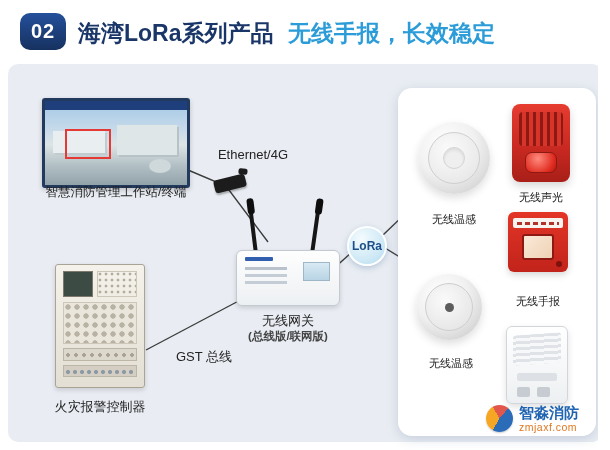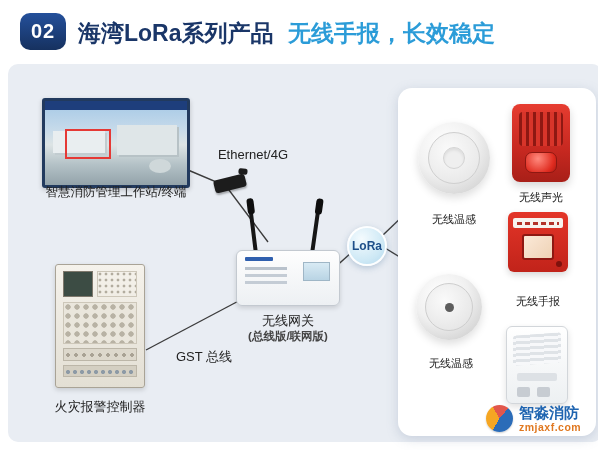--- a/index.html
+++ b/index.html
@@ -136,21 +136,21 @@
   .mod-slot { position:absolute; left:10px; right:10px; top:46px; height:8px; background:#dde1e5; border-radius:2px; }
   .mod-btns { position:absolute; left:10px; top:60px; display:flex; gap:7px; }
   .mod-btns i { display:block; width:13px; height:10px; background:#c7ccd2; border-radius:2px; }
 
   
   .watermark { position:absolute; left:486px; top:404px; display:flex; align-items:center; gap:6px; }
   .wm-icon { width:27px; height:27px; border-radius:50%;
     background:conic-gradient(from 210deg, #f5a623 0 120deg, #e2574c 120deg 190deg, #2b6cb8 190deg 360deg);
     box-shadow:0 1px 2px rgba(0,0,0,.2); }
   .wm-brand { font-size:15px; font-weight:bold; color:#1f64b0; line-height:17px; }
-  .wm-site { font-size:10.5px; font-weight:bold; color:#e07820; letter-spacing:.5px; }
+  .wm-site { font-size:10.5px; font-weight:normal; color:#e07820; letter-spacing:.5px; }
 </style>
 </head>
 <body>
 
 <div class="page">
 
   <div class="badge">02</div>
   <div class="title-wrap">
     <span class="title">海湾LoRa系列产品</span>
     <span class="subtitle">无线手报，长效稳定</span>

